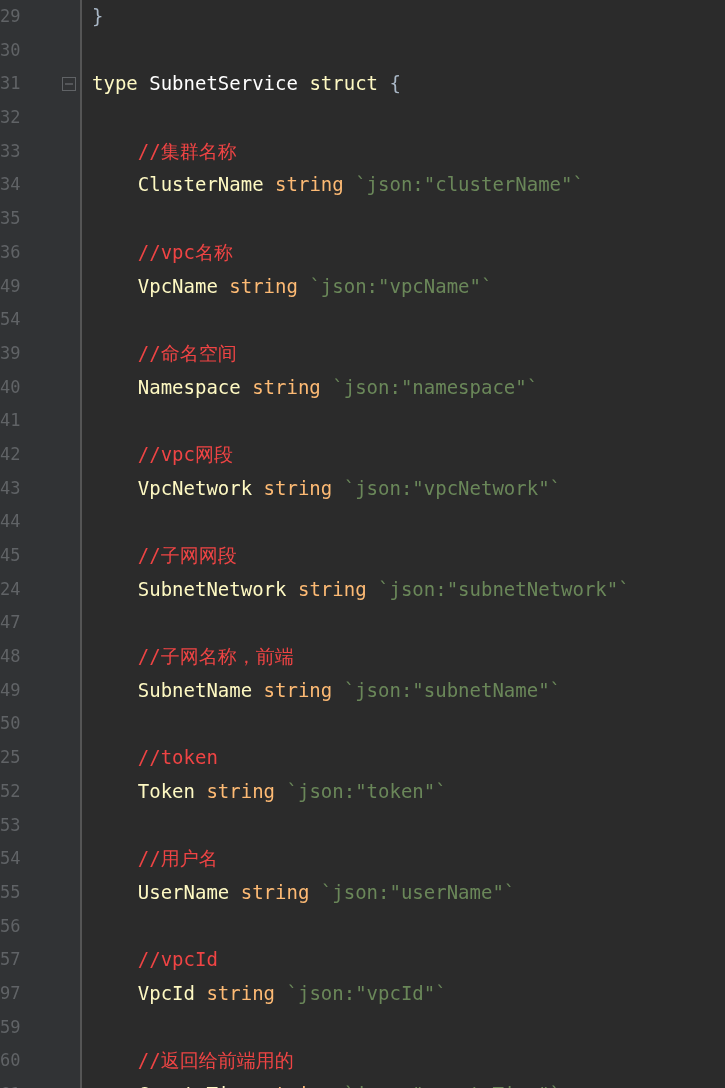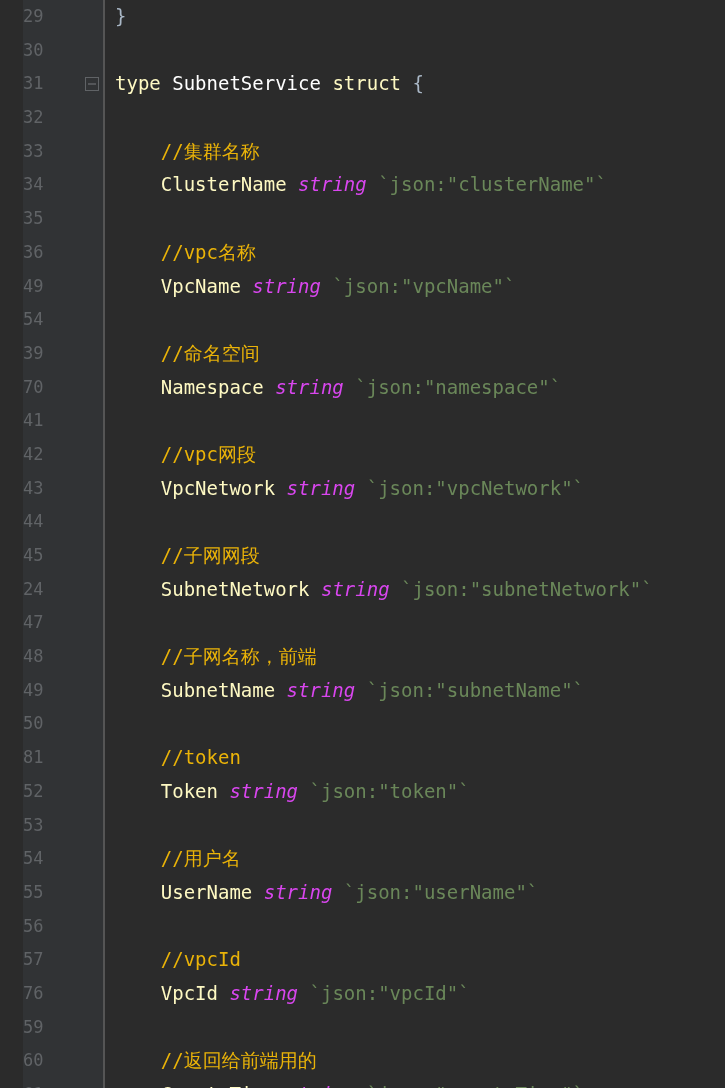--- a/index.html
+++ b/index.html
@@ -13,21 +13,20 @@
       font-size: 19px;
       line-height: 33.7px;
       color: #a9b7c6;
       overflow: hidden;
       width: 725px;
       height: 1088px;
     }
     .editor {
       display: flex;
       height: 100%;
-      padding-left: 23px;
     }
     .gutter {
       width: 24px;
       background: #313335;
       color: #606366;
       text-align: right;
       padding-right: 5px;
       padding-top: 0;
       user-select: none;
       flex-shrink: 0;
@@ -64,61 +63,61 @@
       padding-left: 10px;
       white-space: pre;
       position: relative;
     }
     .code-line {
       height: 33.7px;
       line-height: 33.7px;
     }
     .keyword { color: #fef9c3; }
     .type-name { color: #ffffff; }
-    .string-type { color: #d946ef; font-style: italic; }
-    .comment { color: #eab308; }
+    .string-type { color: #fdba74; }
+    .comment { color: #ef4444; }
     .field { color: #fef9c3; }
     .struct-tag { color: #6a8759; }
     .brace { color: #a9b7c6; }
   </style>
 </head>
 <body>
 
 <div class="editor">
   <div class="gutter" id="gutter">
       <div class="gutter-line">29</div>
       <div class="gutter-line">30</div>
       <div class="gutter-line">31</div>
       <div class="gutter-line">32</div>
       <div class="gutter-line">33</div>
       <div class="gutter-line">34</div>
       <div class="gutter-line">35</div>
       <div class="gutter-line">36</div>
       <div class="gutter-line">49</div>
       <div class="gutter-line">54</div>
       <div class="gutter-line">39</div>
-      <div class="gutter-line">70</div>
+      <div class="gutter-line">40</div>
       <div class="gutter-line">41</div>
       <div class="gutter-line">42</div>
       <div class="gutter-line">43</div>
       <div class="gutter-line">44</div>
       <div class="gutter-line">45</div>
       <div class="gutter-line">24</div>
       <div class="gutter-line">47</div>
       <div class="gutter-line">48</div>
       <div class="gutter-line">49</div>
       <div class="gutter-line">50</div>
-      <div class="gutter-line">81</div>
+      <div class="gutter-line">25</div>
       <div class="gutter-line">52</div>
       <div class="gutter-line">53</div>
       <div class="gutter-line">54</div>
       <div class="gutter-line">55</div>
       <div class="gutter-line">56</div>
       <div class="gutter-line">57</div>
-      <div class="gutter-line">76</div>
+      <div class="gutter-line">97</div>
       <div class="gutter-line">59</div>
       <div class="gutter-line">60</div>
       <div class="gutter-line">61</div>
     </div>
   <div class="fold-col" id="foldcol">
       <div class="fold-marker" style="top: 77.4px;">
         <svg width="12" height="12" viewBox="0 0 12 12">
           <path d="M2 6 L10 6 M6 2 L6 10" stroke="none" fill="none"></path>
           <path d="M2 6 L10 6" stroke="#606366" stroke-width="1.5"></path>
         </svg>

